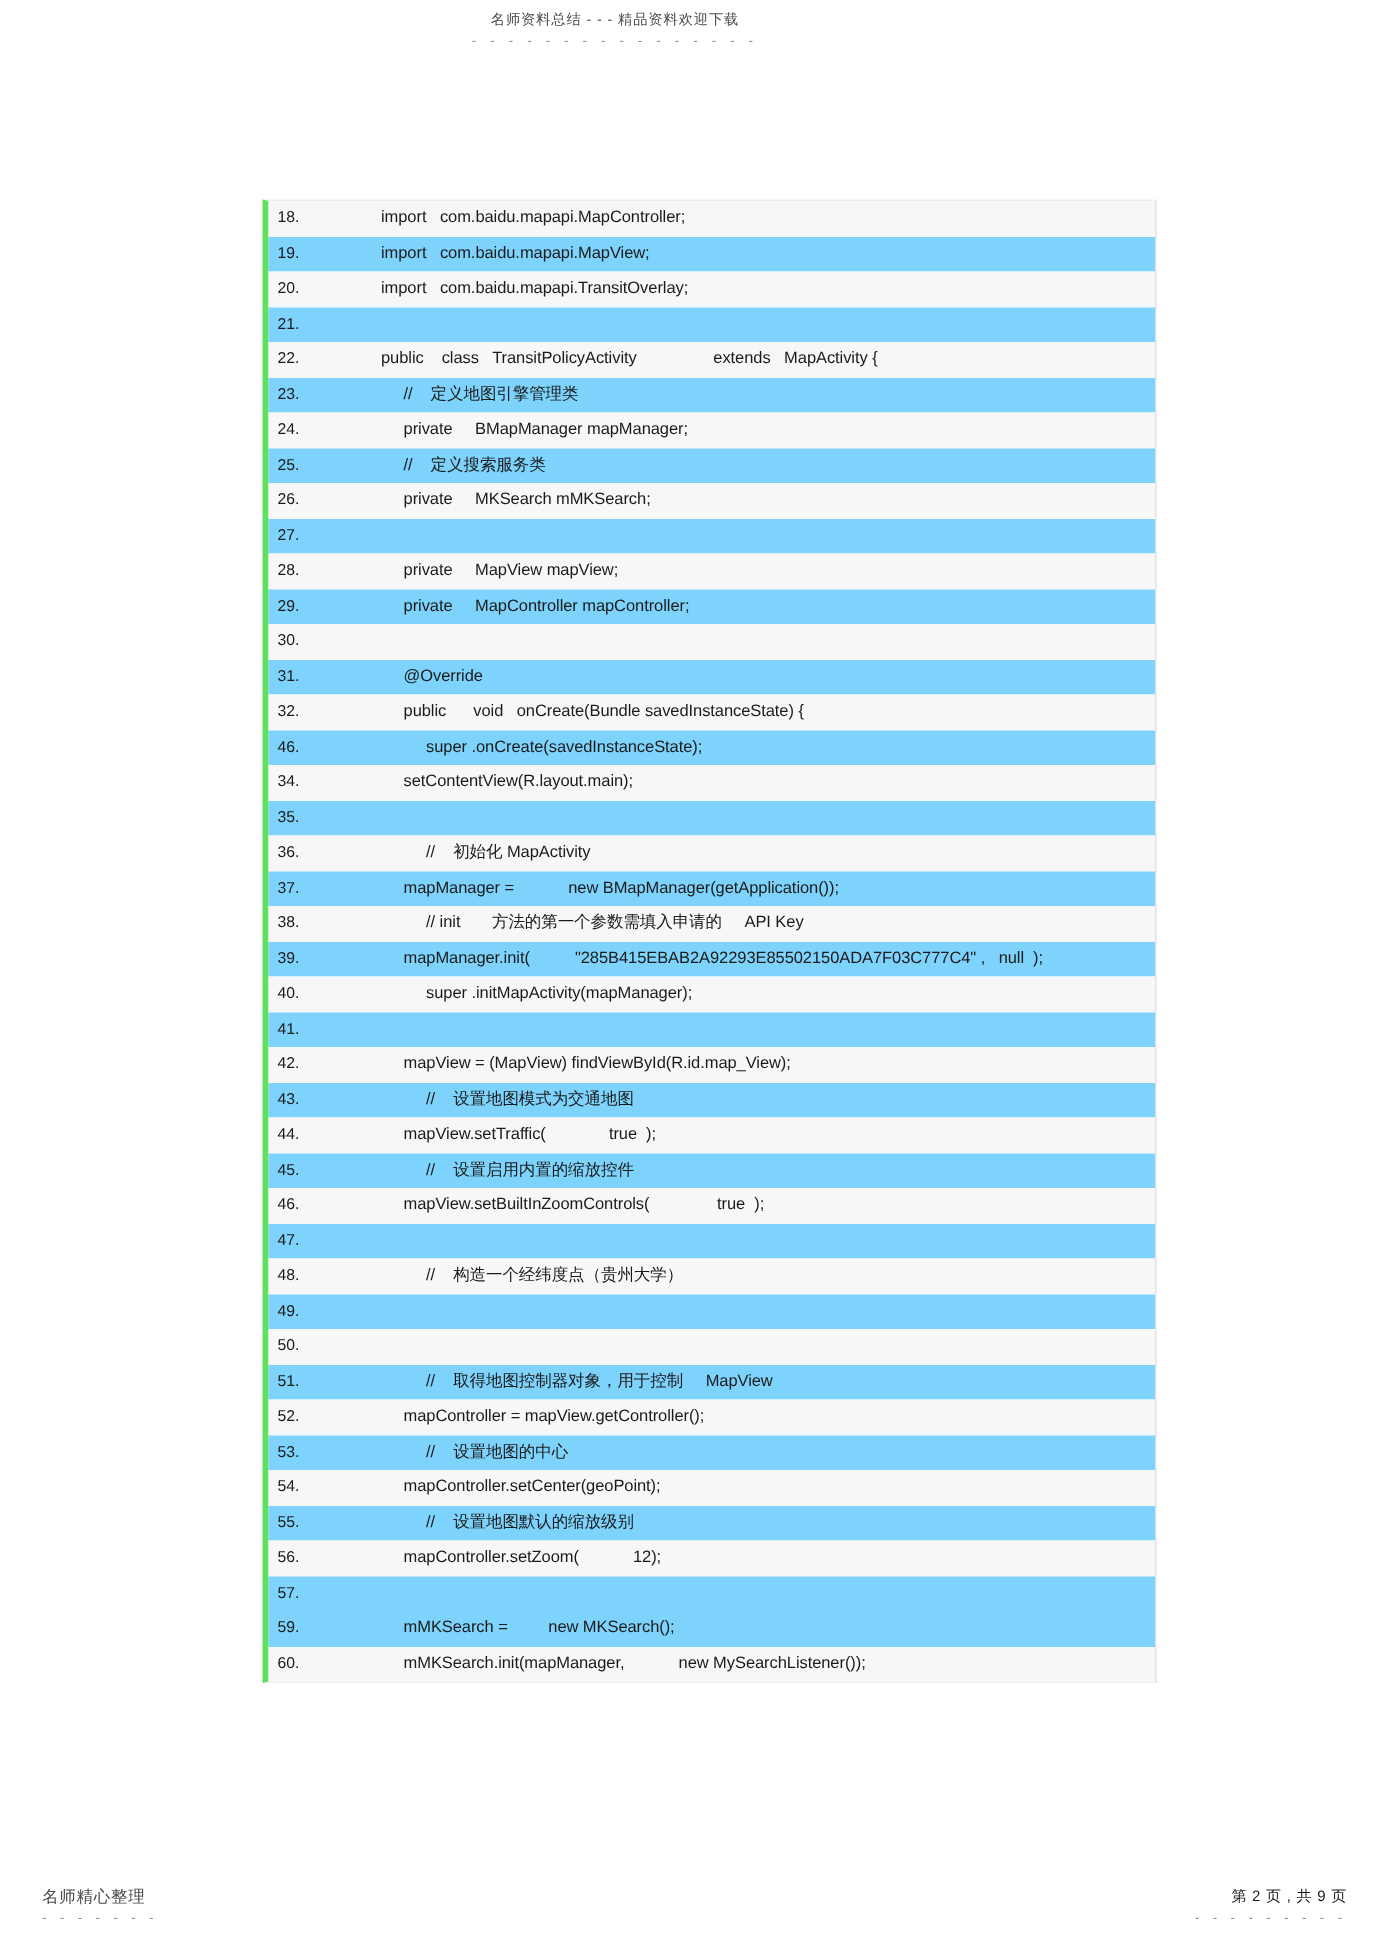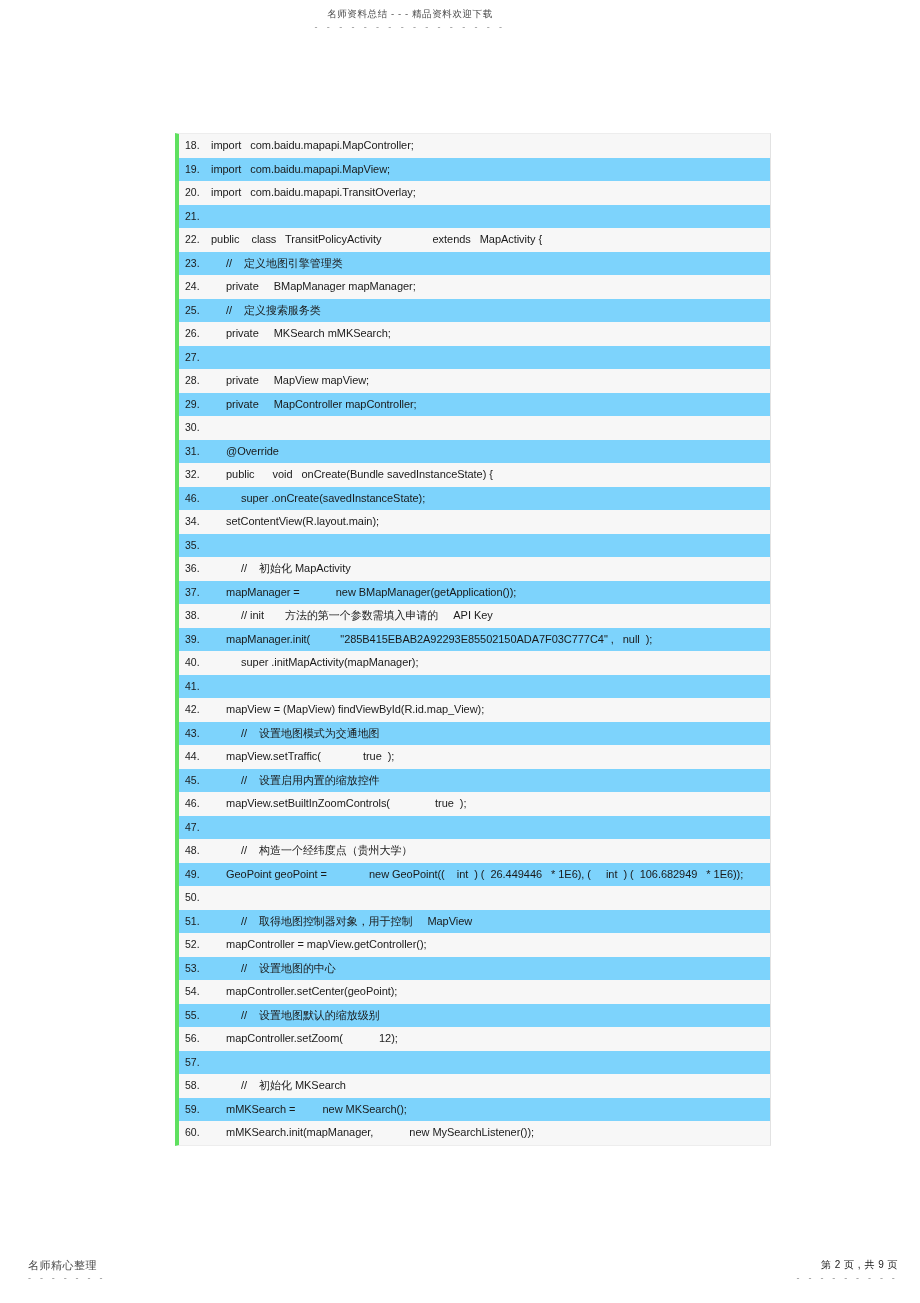--- a/index.html
+++ b/index.html
@@ -48,26 +48,27 @@
     width: 596px;
     border-left: 4px solid #5fe05f;
     border-right: 1px solid #e2e2e2;
     border-top: 1px solid #ededed;
     border-bottom: 1px solid #ededed;
     box-sizing: border-box;
     background: #ffffff;
   }
   .code-row {
     display: flex;
-    align-items: flex-start;
+    align-items: center;
     min-height: 23.4px;
     box-sizing: border-box;
     padding: 4px 4px 4px 0;
     font-size: 11px;
     line-height: 15.5px;
+    gap: 43px;
   }
   .code-row.odd  { background: #f7f7f7; }
   .code-row.even { background: #7dd3fc; }
 
   .line-no {
     flex: 0 0 auto;
     width: 32px;
     padding-left: 6px;
     box-sizing: border-box;
     font-size: 10.5px;
@@ -261,21 +262,20 @@
     <div class="code-row even">
       <div class="line-no">47.</div>
       <div class="line-code"></div>
     </div>
     <div class="code-row odd">
       <div class="line-no">48.</div>
       <div class="line-code">          //    构造一个经纬度点（贵州大学）</div>
     </div>
     <div class="code-row even">
       <div class="line-no">49.</div>
-      <div class="line-code">     GeoPoint geoPoint =              new GeoPoint((    int  ) (  26.449446   * 1E6), (     int  ) (  106.682949   * 1E6));</div>
     </div>
     <div class="code-row odd">
       <div class="line-no">50.</div>
       <div class="line-code"></div>
     </div>
     <div class="code-row even">
       <div class="line-no">51.</div>
       <div class="line-code">          //    取得地图控制器对象，用于控制     MapView</div>
     </div>
     <div class="code-row odd">
@@ -294,24 +294,20 @@
       <div class="line-no">55.</div>
       <div class="line-code">          //    设置地图默认的缩放级别</div>
     </div>
     <div class="code-row odd">
       <div class="line-no">56.</div>
       <div class="line-code">     mapController.setZoom(            12);</div>
     </div>
     <div class="code-row even">
       <div class="line-no">57.</div>
       <div class="line-code"></div>
-    </div>
-    <div class="code-row odd">
-      <div class="line-no">58.</div>
-      <div class="line-code">          //    初始化 MKSearch</div>
     </div>
     <div class="code-row even">
       <div class="line-no">59.</div>
       <div class="line-code">     mMKSearch =         new MKSearch();</div>
     </div>
     <div class="code-row odd">
       <div class="line-no">60.</div>
       <div class="line-code">     mMKSearch.init(mapManager,            new MySearchListener());</div>
     </div>
   </div>

